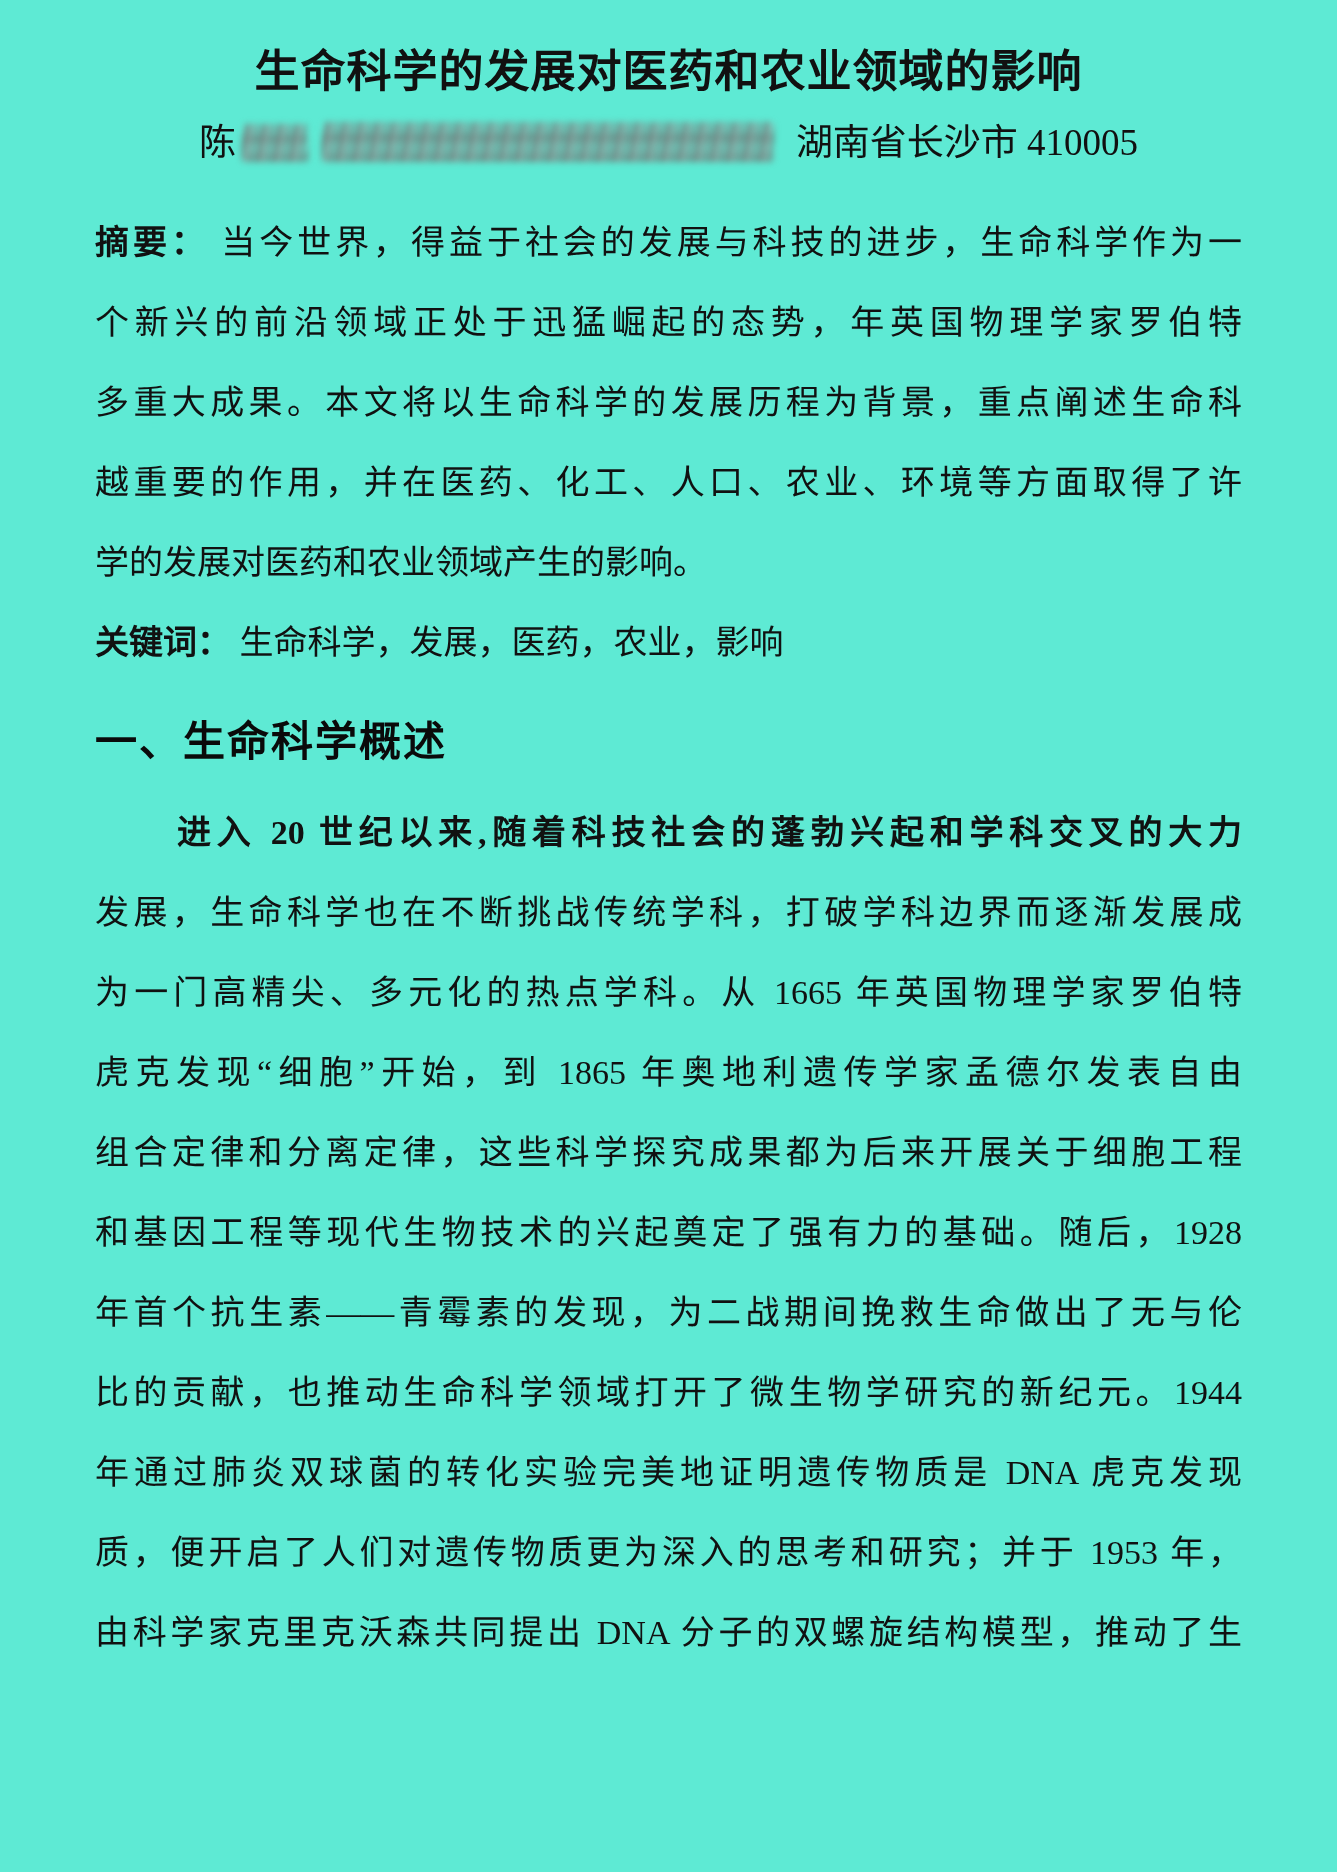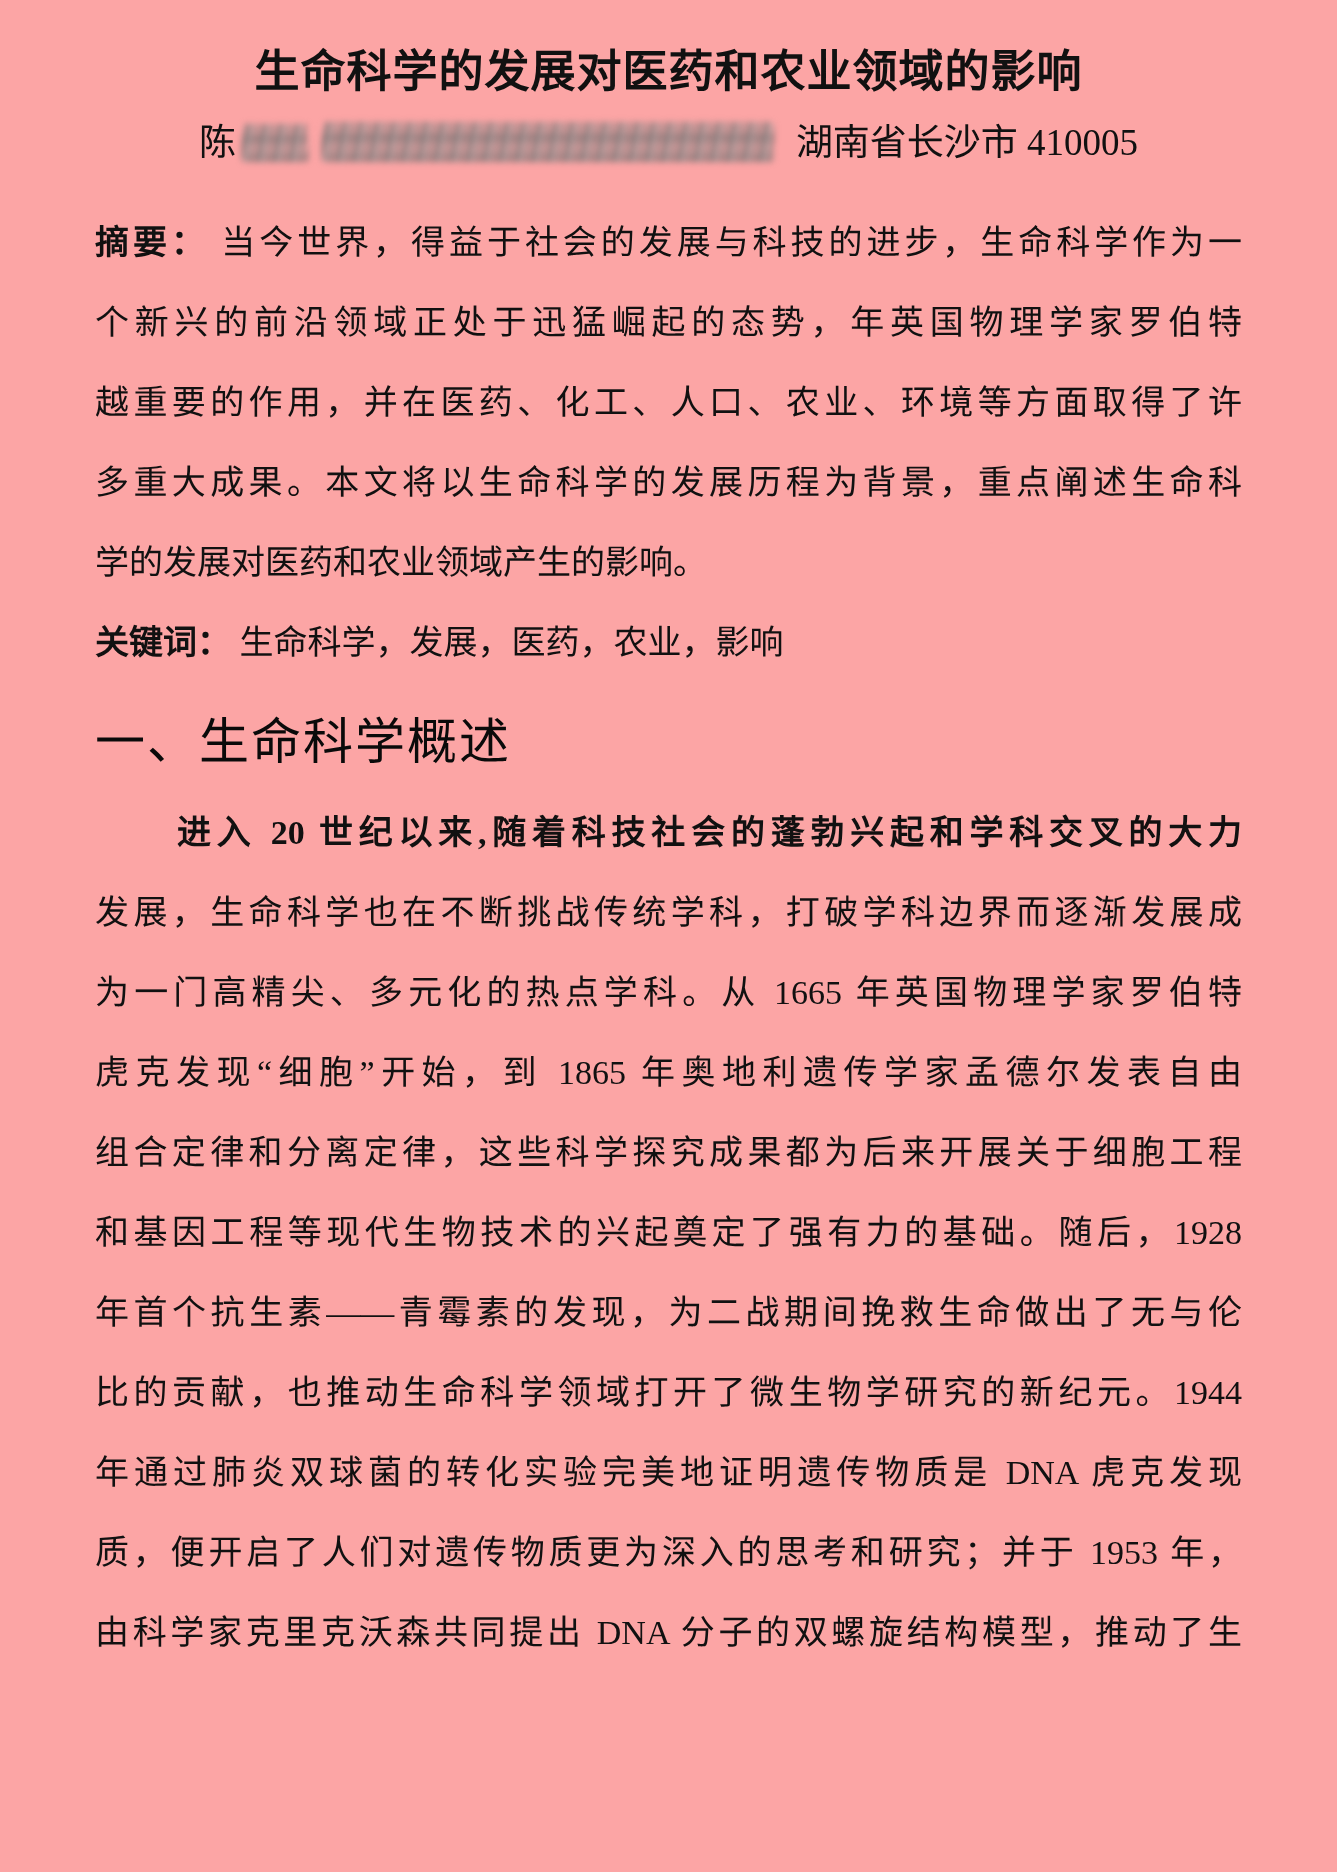--- a/index.html
+++ b/index.html
@@ -4,21 +4,21 @@
 <style>
   * { margin: 0; padding: 0; box-sizing: border-box; }
   html, body { background: #e9e9e9; }
   body { font-family: "Liberation Serif", "DejaVu Serif", serif; }
 
   .page {
     position: relative;
     width: 1337px;
     height: 1872px;
     margin: 0 auto;
-    background: #fca5a5;
+    background: #5eead4;
     color: #111111;
     overflow: hidden;
     padding: 40px 95px 12px 95px;
   }
 
   .doc-title {
     font-size: 45px;
     font-weight: 700;
     text-align: center;
     line-height: 1.45;
@@ -67,22 +67,22 @@
   .line.left { text-align-last: left; }
   .line .lbl { font-weight: 700; }
   .line .lbl::after { content: " "; }
   .indent2 { text-indent: 82px; font-weight: bold; }
 
   .keywords { margin-top: 0px; }
 
   .sec-heading {
     margin-top: 30px;
     font-family: "Liberation Sans", "DejaVu Sans", sans-serif;
-    font-size: 50px;
-    font-weight: 400;
+    font-size: 42px;
+    font-weight: 700;
     line-height: 58px;
     letter-spacing: 2px;
     color: #0a0a0a;
   }
 
   .body-para { margin-top: 22px; }
   .body-para .line { line-height: 80px; }
 </style>
 </head>
 <body>
@@ -94,22 +94,22 @@
   <div class="author-line">
     <span class="txt">陈</span><span class="redact redact-sm"></span><span class="redact redact-lg"></span><span class="txt">湖南省长沙市 410005</span>
   </div>
 
   <div class="abstract">
     <div class="line">
       <span class="lbl">摘要：</span><span>当今世界，得益于社会的发展与科技的进步，生命科学作为一</span>
     </div>
     <div>
         <div class="line">个新兴的前沿领域正处于迅猛崛起的态势，年英国物理学家罗伯特</div>
+        <div class="line">多重大成果。本文将以生命科学的发展历程为背景，重点阐述生命科</div>
         <div class="line">越重要的作用，并在医药、化工、人口、农业、环境等方面取得了许</div>
-        <div class="line">多重大成果。本文将以生命科学的发展历程为背景，重点阐述生命科</div>
       </div>
     <div class="line left">学的发展对医药和农业领域产生的影响。</div>
   </div>
 
   <div class="line left keywords">
     <span class="lbl">关键词：</span><span>生命科学，发展，医药，农业，影响</span>
   </div>
 
   <h2 class="sec-heading">一、生命科学概述</h2>
 

